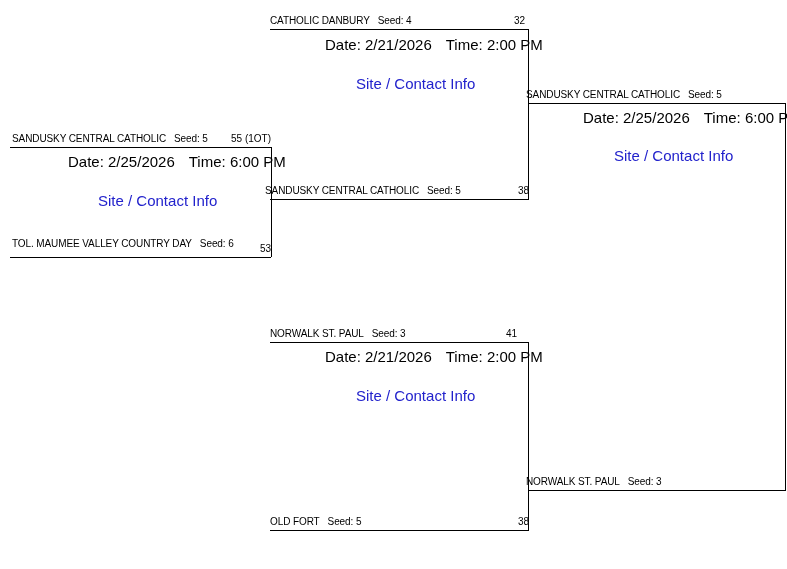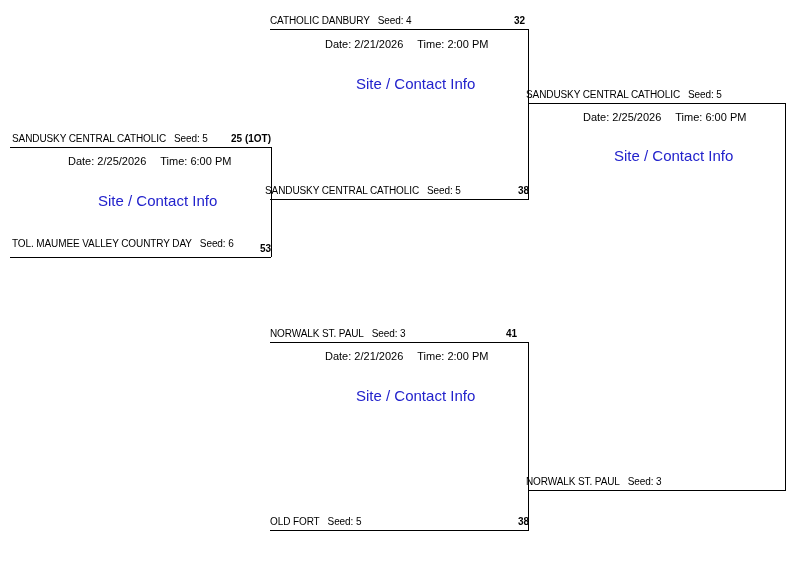--- a/index.html
+++ b/index.html
@@ -49,25 +49,24 @@
   .team .tseed {
     display: inline-block;
     margin-left: 8px;
   }
   .score {
     position: absolute;
     font-size: 10px;
     line-height: 12px;
     text-align: right;
     white-space: nowrap;
-    font-weight: bold;
   }
   .meta {
     position: absolute;
-    font-size: 11px;
+    font-size: 15px;
     line-height: 13px;
     white-space: nowrap;
     text-align: center;
   }
   .meta .mdate { display: inline-block; }
   .meta .mtime { display: inline-block; margin-left: 14px; }
   .sitelink {
     position: absolute;
     font-size: 15px;
     line-height: 13px;
@@ -99,21 +98,21 @@
     </div>
     <div class="score" style="left:480px; top:185px; width:49px;">38</div>
     <div class="hline" style="left:270px; top:199px; width:259px;"></div>
     <div class="vline" style="left:528px; top:29px; height:170px;"></div>
   </div>
 
   <div class="matchup">
     <div class="team" style="left:12px; top:133px;">
       <span class="tname">SANDUSKY CENTRAL CATHOLIC</span><span class="tseed">Seed: 5</span>
     </div>
-    <div class="score" style="left:220px; top:133px; width:51px;">25 (1OT)</div>
+    <div class="score" style="left:220px; top:133px; width:51px;">55 (1OT)</div>
     <div class="hline" style="left:10px; top:147px; width:261px;"></div>
 
     <div class="meta" style="left:68px; top:155px;">
       <span class="mdate">Date: 2/25/2026</span><span class="mtime">Time: 6:00 PM</span>
     </div>
     <a class="sitelink" style="left:98px; top:194px;">Site / Contact Info</a>
 
     <div class="team" style="left:12px; top:238px;">
       <span class="tname">TOL. MAUMEE VALLEY COUNTRY DAY</span><span class="tseed">Seed: 6</span>
     </div>

